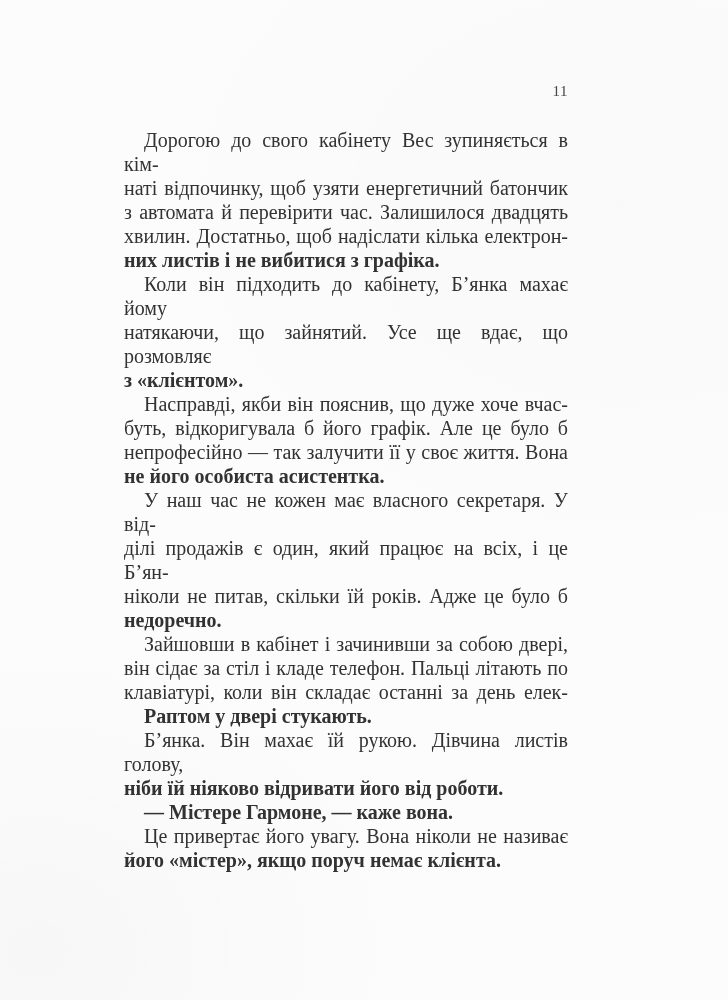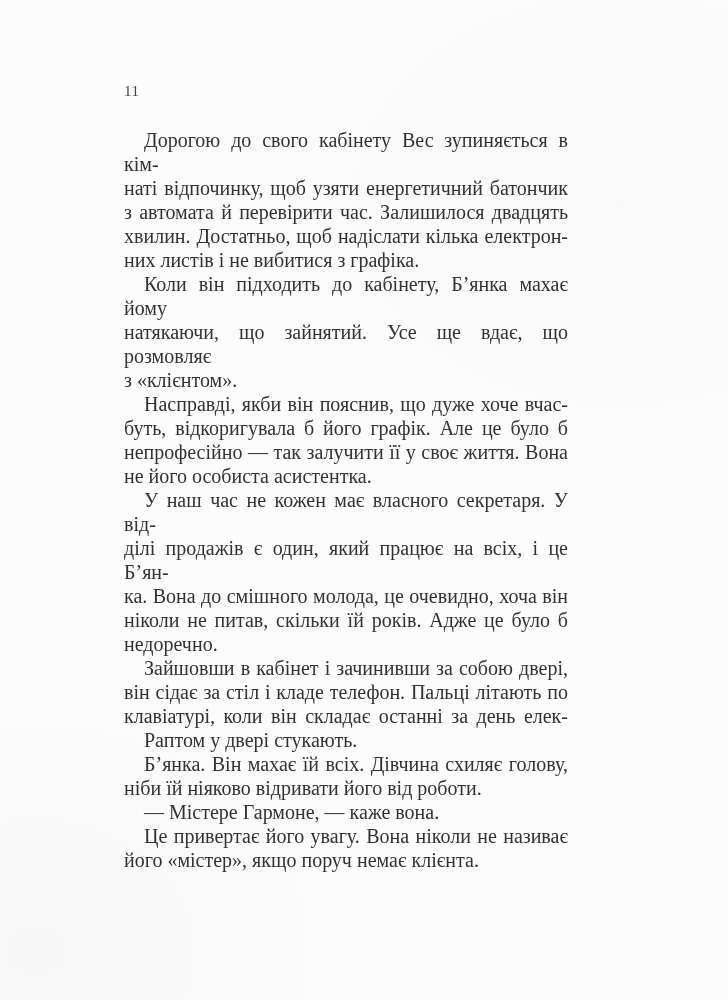--- a/index.html
+++ b/index.html
@@ -22,20 +22,21 @@
       radial-gradient(ellipse 900px 700px at 85% 20%, rgba(0,0,0,0.012), transparent 60%),
       radial-gradient(ellipse 600px 500px at 5% 95%, rgba(0,0,0,0.02), transparent 65%),
       var(--page-bg, #fcfcfc);
     color: var(--text-color, #323232);
   }
   .page-number {
     position: absolute;
     top: 82px;
     left: 124px;
     width: 444px;
+    text-align: right;
     font-size: 15px;
     line-height: 18px;
     letter-spacing: 0.5px;
     color: var(--pagenum-color, #454545);
   }
   .text-block {
     position: absolute;
     top: 128px;
     left: 124px;
     width: 444px;
@@ -43,20 +44,21 @@
   }
   .line {
     line-height: 24px;
     text-align: justify;
     text-align-last: justify;
     white-space: normal;
     text-rendering: optimizeLegibility;
   }
   .line.last {
     text-align-last: left;
+    font-weight: bold;
   }
   .line.first {
     text-indent: 20px;
   }
 </style>
 </head>
 <body>
 
 <div class="page">
   <div class="page-number">11</div>
@@ -75,34 +77,33 @@
       </div>
       <div class="paragraph">
         <div class="line first">Насправді, якби він пояснив, що дуже хоче вчас-</div>
         <div class="line">буть, відкоригувала б його графік. Але це було б</div>
         <div class="line">непрофесійно — так залучити її у своє життя. Вона</div>
         <div class="line last">не його особиста асистентка.</div>
       </div>
       <div class="paragraph">
         <div class="line first">У наш час не кожен має власного секретаря. У від-</div>
         <div class="line">ділі продажів є один, який працює на всіх, і це Б’ян-</div>
-        <div class="line">ка. Вона до смішного молода, це очевидно, хоча він</div>
         <div class="line">ніколи не питав, скільки їй років. Адже це було б</div>
         <div class="line last">недоречно.</div>
       </div>
       <div class="paragraph">
         <div class="line first">Зайшовши в кабінет і зачинивши за собою двері,</div>
         <div class="line">він сідає за стіл і кладе телефон. Пальці літають по</div>
         <div class="line">клавіатурі, коли він складає останні за день елек-</div>
       </div>
       <div class="paragraph">
         <div class="line first last">Раптом у двері стукають.</div>
       </div>
       <div class="paragraph">
-        <div class="line first">Б’янка. Він махає їй всіх. Дівчина схиляє голову,</div>
+        <div class="line first">Б’янка. Він махає їй рукою. Дівчина листів голову,</div>
         <div class="line last">ніби їй ніяково відривати його від роботи.</div>
       </div>
       <div class="paragraph">
         <div class="line first last">— Містере Гармоне, — каже вона.</div>
       </div>
       <div class="paragraph">
         <div class="line first">Це привертає його увагу. Вона ніколи не називає</div>
         <div class="line last">його «містер», якщо поруч немає клієнта.</div>
       </div>
     </div>

